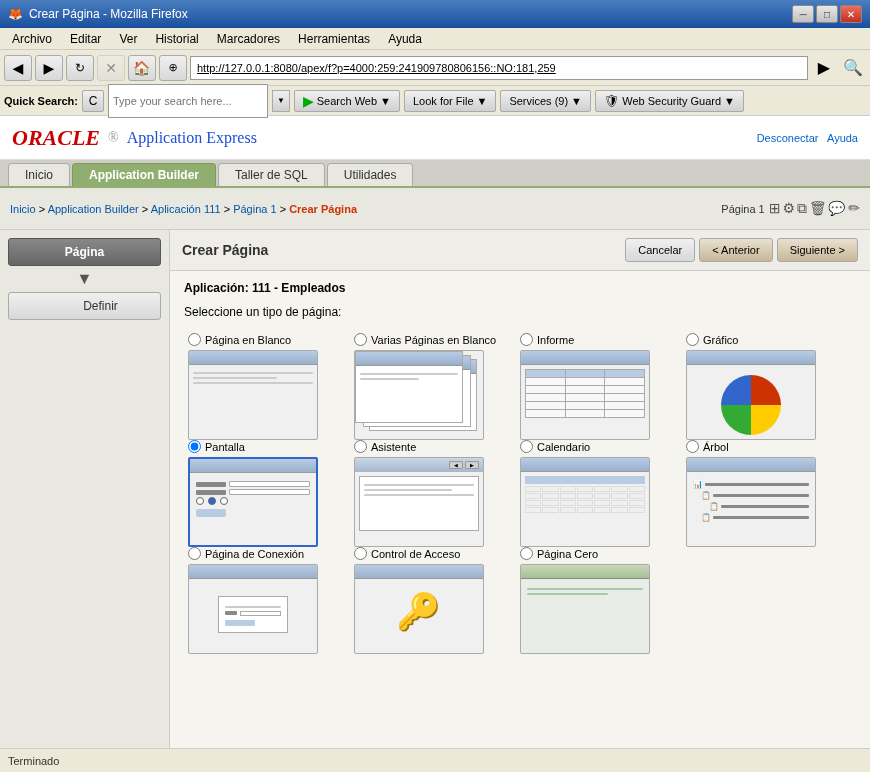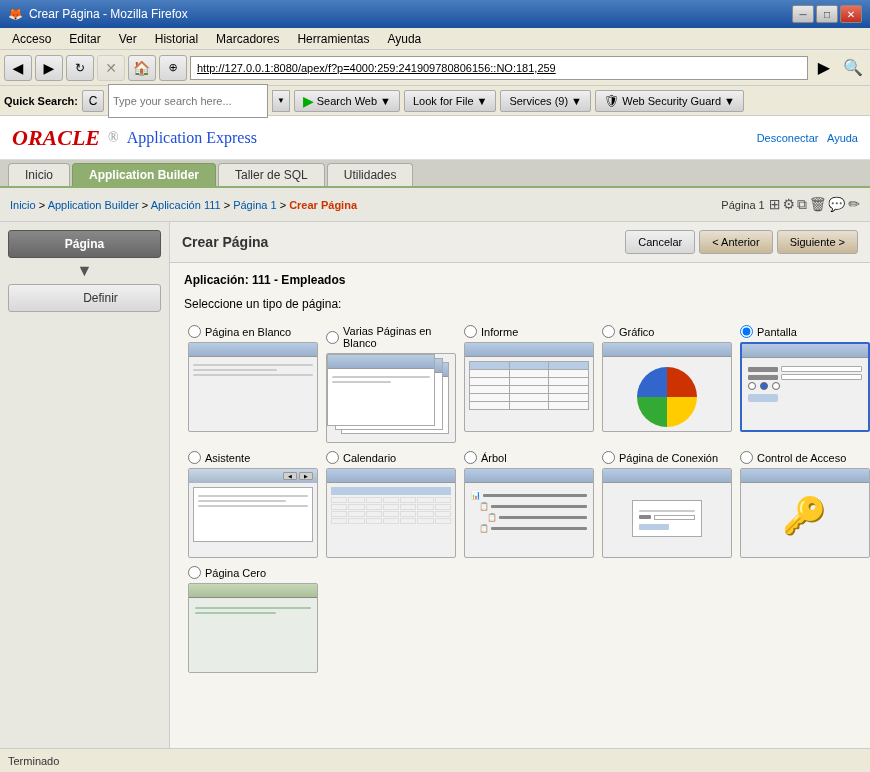--- a/index.html
+++ b/index.html
@@ -163,21 +163,21 @@
     .tab.active {
       background: #8fae6f;
       color: white;
       font-weight: bold;
       border-color: #7a9e5a;
     }
 
     
     .breadcrumb-bar {
       background: #e8e8e0;
-      height: 34px;
+      height: 42px;
       display: flex;
       align-items: center;
       padding: 12px 10px;
       font-size: 11px;
       border-bottom: 1px solid #ccc;
       justify-content: space-between;
     }
     .breadcrumb-text a { color: #0055aa; text-decoration: none; }
     .breadcrumb-current { color: #cc3300; font-weight: bold; }
     .pagina-label {
@@ -258,22 +258,22 @@
       background: linear-gradient(to bottom, #e8e0d0, #c8b898);
     }
 
     .content-body { padding: 10px 14px; }
     .app-info { font-size: 12px; font-weight: bold; margin-bottom: 10px; }
     .select-label { font-size: 12px; margin-bottom: 10px; }
 
     
     .page-types-grid {
       display: grid;
-      grid-template-columns: repeat(5, 1fr);
-      gap: 8px;
+      grid-template-columns: repeat(4, 1fr);
+      gap: 0;
       padding: 4px;
     }
     .page-type-item {
       display: flex;
       flex-direction: column;
       align-items: flex-start;
       gap: 4px;
     }
     .radio-label {
       display: flex;
@@ -451,21 +451,21 @@
     <span>Crear Página - Mozilla Firefox</span>
   </div>
   <div class="window-controls">
     <div class="window-btn">─</div>
     <div class="window-btn">□</div>
     <div class="window-btn close">✕</div>
   </div>
 </div>
 
 <div class="menu-bar">
-  <span class="menu-item">Acceso</span>
+  <span class="menu-item">Archivo</span>
   <span class="menu-item">Editar</span>
   <span class="menu-item">Ver</span>
   <span class="menu-item">Historial</span>
   <span class="menu-item">Marcadores</span>
   <span class="menu-item">Herramientas</span>
   <span class="menu-item">Ayuda</span>
 </div>
 
 <div class="nav-toolbar">
   <div class="nav-btn">◀</div>

